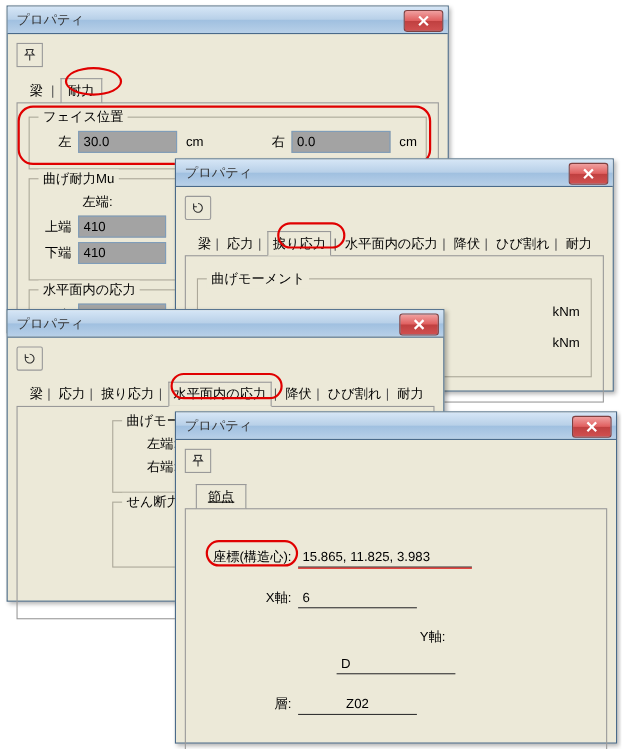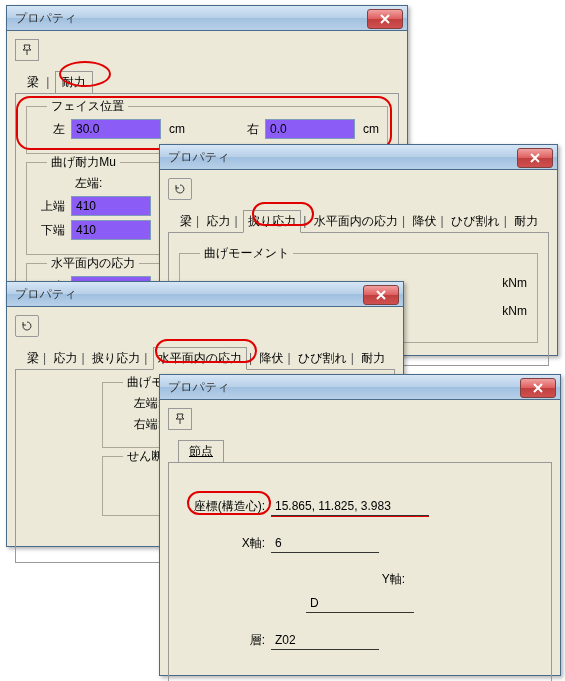--- a/index.html
+++ b/index.html
@@ -82,37 +82,37 @@
   }
   .fieldset {
     border: 1px solid #aca899;
     margin: 8px 4px;
     padding: 8px 8px 10px;
     position: relative;
   }
   .fieldset .legend {
     position: absolute;
     top: -9px;
-    left: 20px;
+    left: 8px;
     background: #ece9d8;
     padding: 0 4px;
     font-size: 12px;
   }
   .row {
     display: flex;
     align-items: center;
     margin: 4px 0;
     gap: 6px;
   }
   .lbl { min-width: 30px; text-align: right; }
   .lbl-w { min-width: 90px; text-align: right; }
   input.txt {
     height: 18px;
     border: 1px solid #7f9db9;
-    background: #8b5cf6;
+    background: #a3a3a3;
     padding: 0 4px;
     font-family: inherit;
     font-size: 12px;
   }
   .unit { padding-left: 2px; }
   .tabpage {
     border: 1px solid #999;
     border-top: 1px solid #999;
     margin-top: -1px;
     padding: 6px;
@@ -293,17 +293,17 @@
       <div class="row" style="margin-top:18px;">
         <span class="lbl-w">X軸:</span>
         <input class="txt" style="width: 100px; border-top: none; border-left: none; border-right: none; background: transparent; border-bottom: 1px solid rgb(51, 51, 51);" value="6">
       </div>
       <div class="row" style="margin-top:18px;flex-direction:column;">
         <span class="lbl-w">Y軸:</span>
         <input class="txt" style="width: 100px; border-top: none; border-left: none; border-right: none; background: transparent; border-bottom: 1px solid rgb(51, 51, 51);" value="D">
       </div>
       <div class="row" style="margin-top:18px;">
         <span class="lbl-w">層:</span>
-        <input class="txt" style="width: 100px; border-top: none; border-left: none; border-right: none; background: transparent; border-bottom: 1px solid rgb(51, 51, 51);" value="Z02">
+        <input class="txt" style="width: 100px; border-top: none; border-left: none; border-right: none; background: transparent; border-bottom: 1px solid rgb(51, 51, 51); text-align: center;" value="Z02">
       </div>
     </div>
   </div>
 </div>
 
 </body></html>

